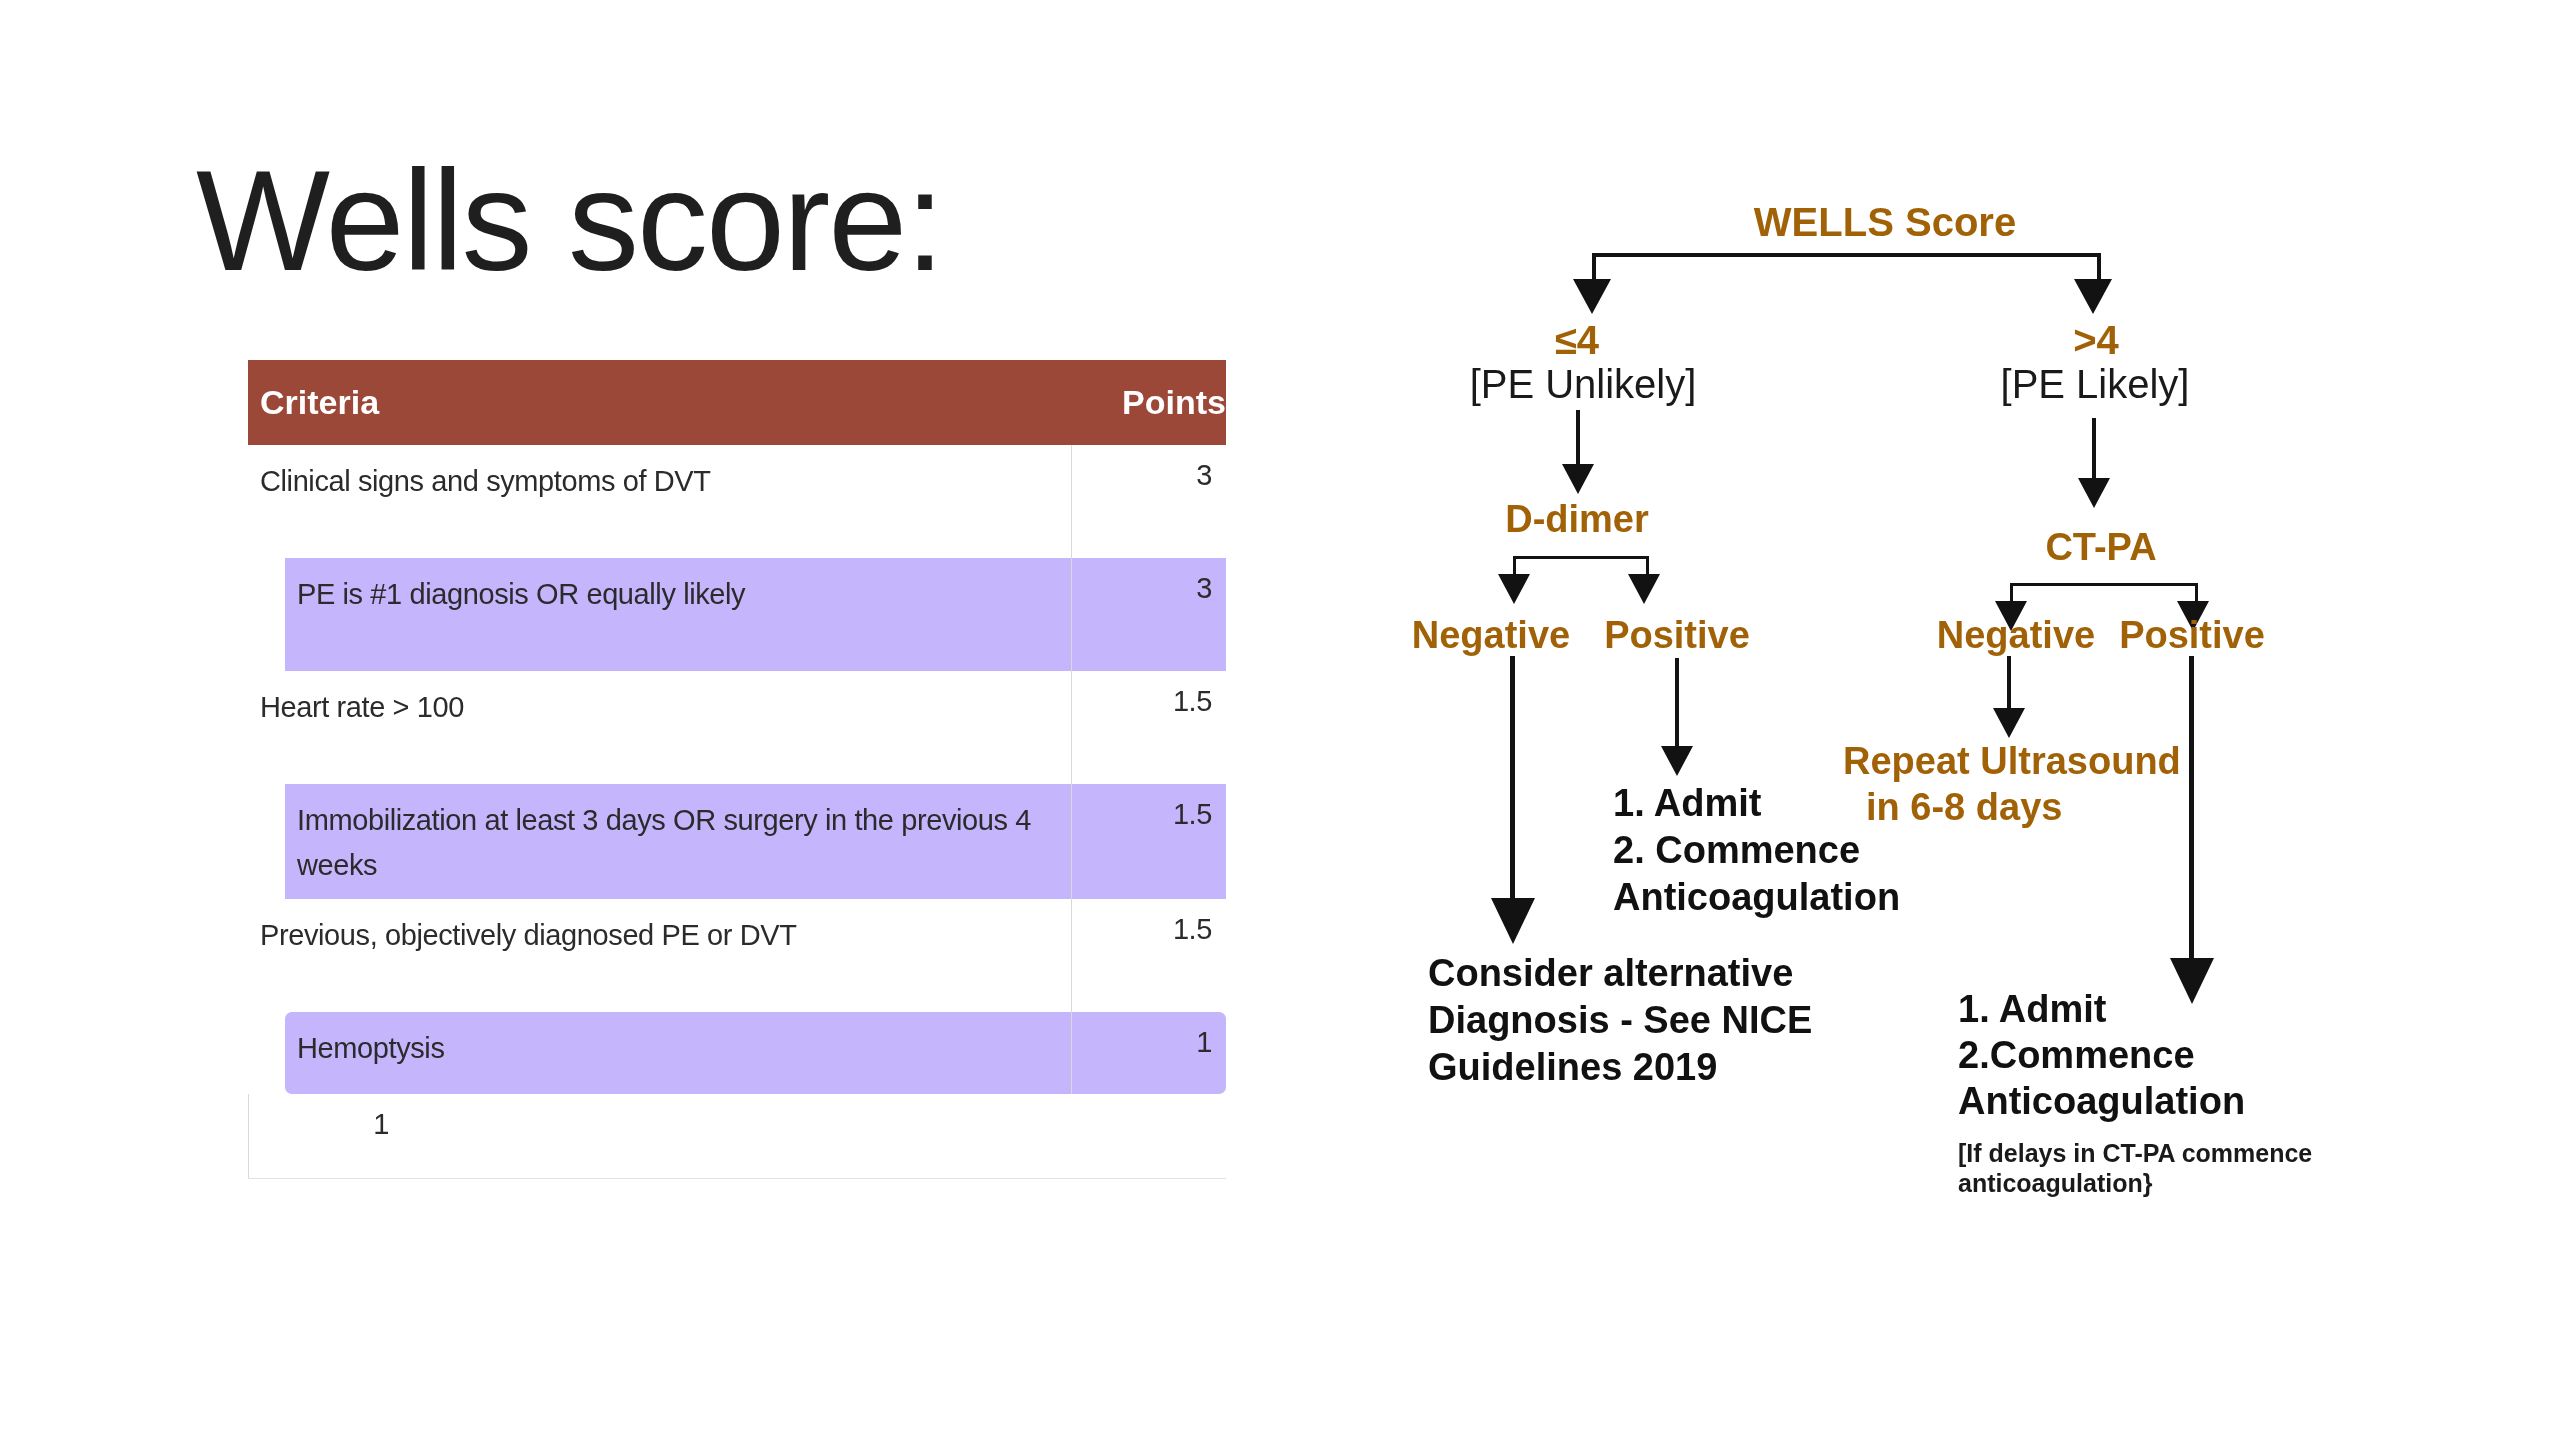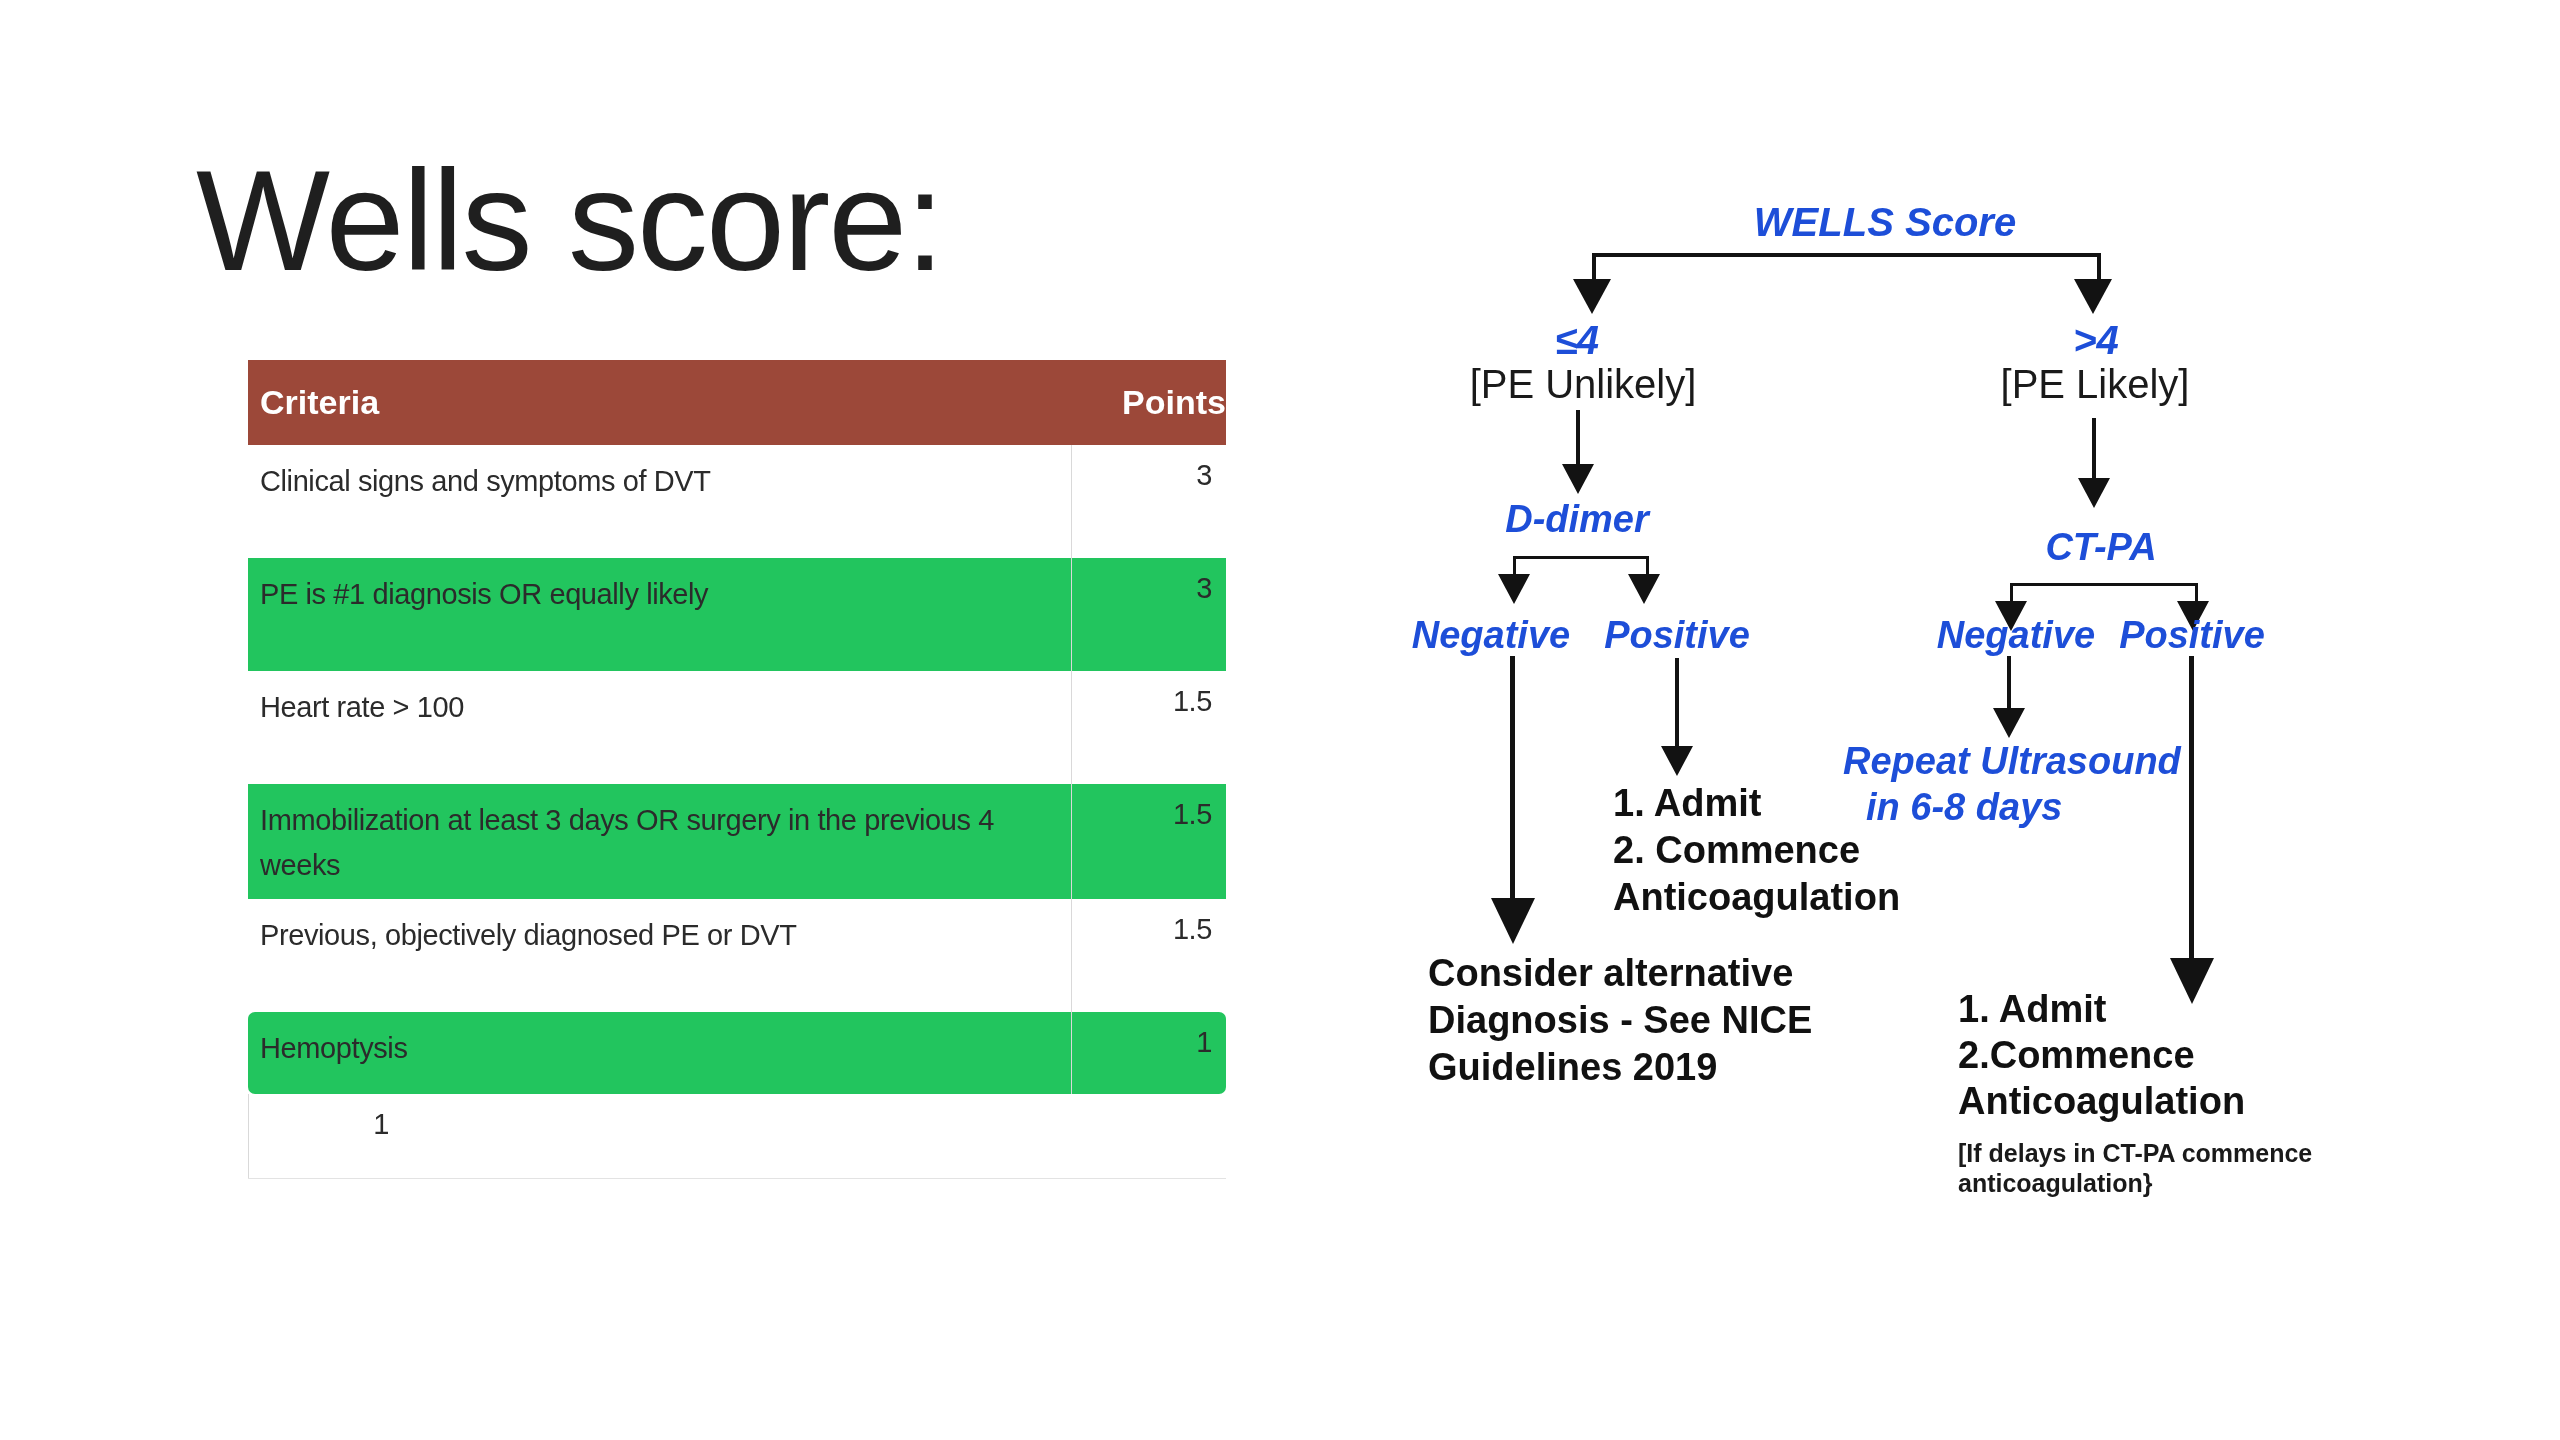--- a/index.html
+++ b/index.html
@@ -10,28 +10,28 @@
   .slide-title{position:absolute;left:196px;top:146px;font-size:142px;font-weight:400;
                color:#1f1f1f;letter-spacing:-2px;line-height:1.05;}
 
   
   .wtable{position:absolute;left:248px;top:360px;width:978px;}
   .wtable-header{display:flex;align-items:center;height:85px;background:#9C4839;color:#ffffff;
                  font-size:34px;font-weight:700;gap:40px;}
   .th-criteria{flex:1;padding-left:12px;}
   .th-points{width:140px;text-align:right;padding-right:0;}
   .wrow{display:flex;align-items:stretch;font-size:29px;color:#2b2b2b;letter-spacing:-0.4px;}
-  .wrow.shaded{background:#22c55e;}
+  .wrow.shaded{background:#c4b5fd;margin-left:37px;}
   .wrow.last{border-bottom:1px solid #e3e3e3;}
   .td-c{flex:1;padding:14px 14px 0 12px;line-height:1.55;}
   .td-p{width:140px;text-align:right;padding:14px 14px 0 0;border-left:1px solid #d9d9d9;}
   .h95{height:113px;} .h115{height:115px;} .h82{height:82px;border-radius:7px;} .h84{height:84px;}
 
   
-  .fc-bold{position:absolute;font-weight:700;font-size:38px;color:#1d4ed8;white-space:nowrap;font-style:italic;}
+  .fc-bold{position:absolute;font-weight:700;font-size:38px;color:#a16207;white-space:nowrap;}
   .fc-reg{position:absolute;font-weight:400;font-size:40px;color:#1a1a1a;white-space:nowrap;}
   .center{text-align:center;}
   .vline{position:absolute;background:#121212;}
   .bracket{position:absolute;border-top:4px solid #121212;border-left:4px solid #121212;
            border-right:4px solid #121212;}
   .bracket.thin{border-top-width:3px;border-left-width:3px;border-right-width:3px;}
   .ah{position:absolute;width:0;height:0;}
   .ah-lg{border-left:22px solid transparent;border-right:22px solid transparent;border-top:46px solid #121212;}
   .ah-md{border-left:19px solid transparent;border-right:19px solid transparent;border-top:35px solid #121212;}
   .ah-sm{border-left:16px solid transparent;border-right:16px solid transparent;border-top:30px solid #121212;}

